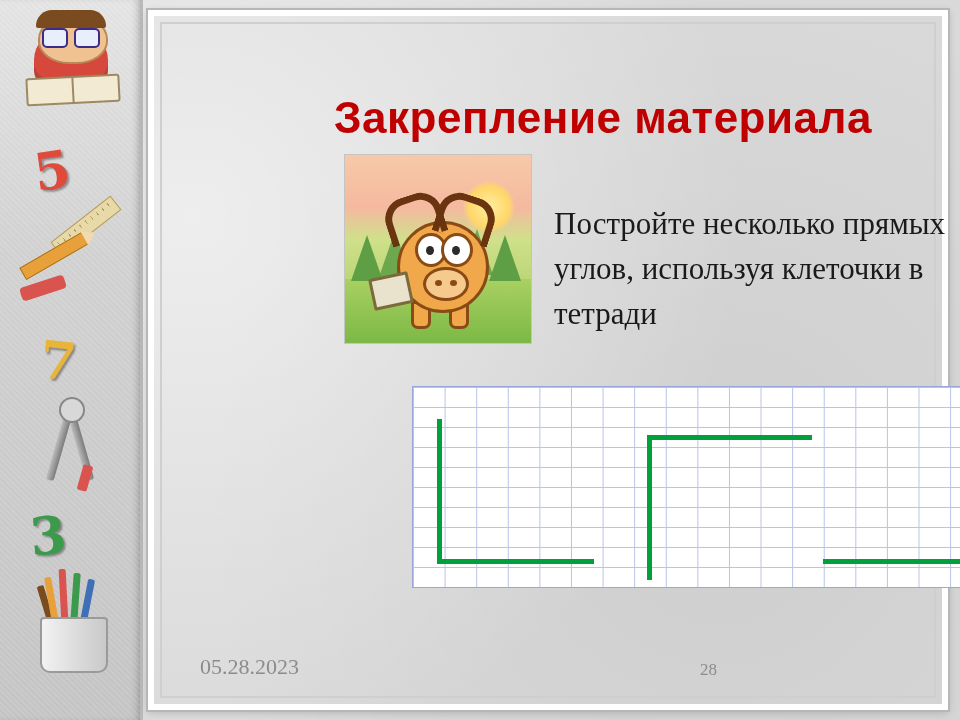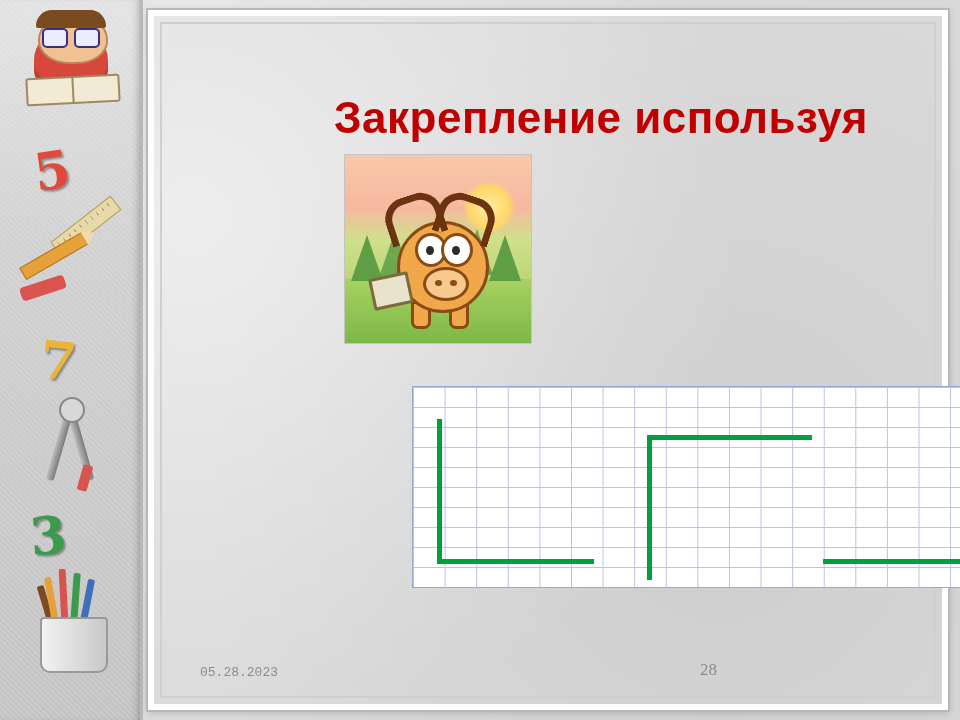--- a/index.html
+++ b/index.html
@@ -294,22 +294,22 @@
   .angle-3 {
     left: 410px; top: 30px; width: 150px; height: 142px;
     border-width: 0 5px 5px 0;
   }
 
   
   .footer-date {
     position: absolute;
     left: 46px;
     bottom: 24px;
-    font-family: Liberation Mono, monospace;
-    font-size: 13px;
+    font-family: Liberation Serif, serif;
+    font-size: 22px;
     color: #8c8c8c;
   }
   .footer-page {
     position: absolute;
     left: 546px;
     bottom: 24px;
     font-family: "Liberation Serif", serif;
     font-size: 17px;
     color: #8c8c8c;
   }
@@ -355,21 +355,21 @@
       <div class="stick s2"></div>
       <div class="stick s3"></div>
       <div class="stick s4"></div>
       <div class="pot"></div>
     </div>
   </div>
 
   <div class="content-frame">
     <div class="content-inner"></div>
 
-    <h1 class="title">Закрепление используя</h1>
+    <h1 class="title">Закрепление материала</h1>
 
     <div class="elk-pic">
       <div class="sun"></div>
       <div class="tree t2"></div>
       <div class="tree t4"></div>
       <div class="ground"></div>
       <div class="tree t1"></div>
       <div class="tree t3"></div>
       <div class="leg l1"></div>
       <div class="leg l2"></div>
@@ -382,20 +382,21 @@
       <div class="eye e2">
           <div class="pupil"></div>
         </div>
       <div class="snout">
           <div class="nostril n1"></div>
           <div class="nostril n2"></div>
         </div>
       <div class="book"></div>
     </div>
 
+    <p class="instruction">Постройте несколько прямых углов, используя клеточки в тетради</p>
 
     <div class="gridbox">
       <div class="angle angle-1"></div>
       <div class="angle angle-2"></div>
       <div class="angle angle-3"></div>
     </div>
 
     <div class="footer-date">05.28.2023</div>
     <div class="footer-page">28</div>
   </div>

